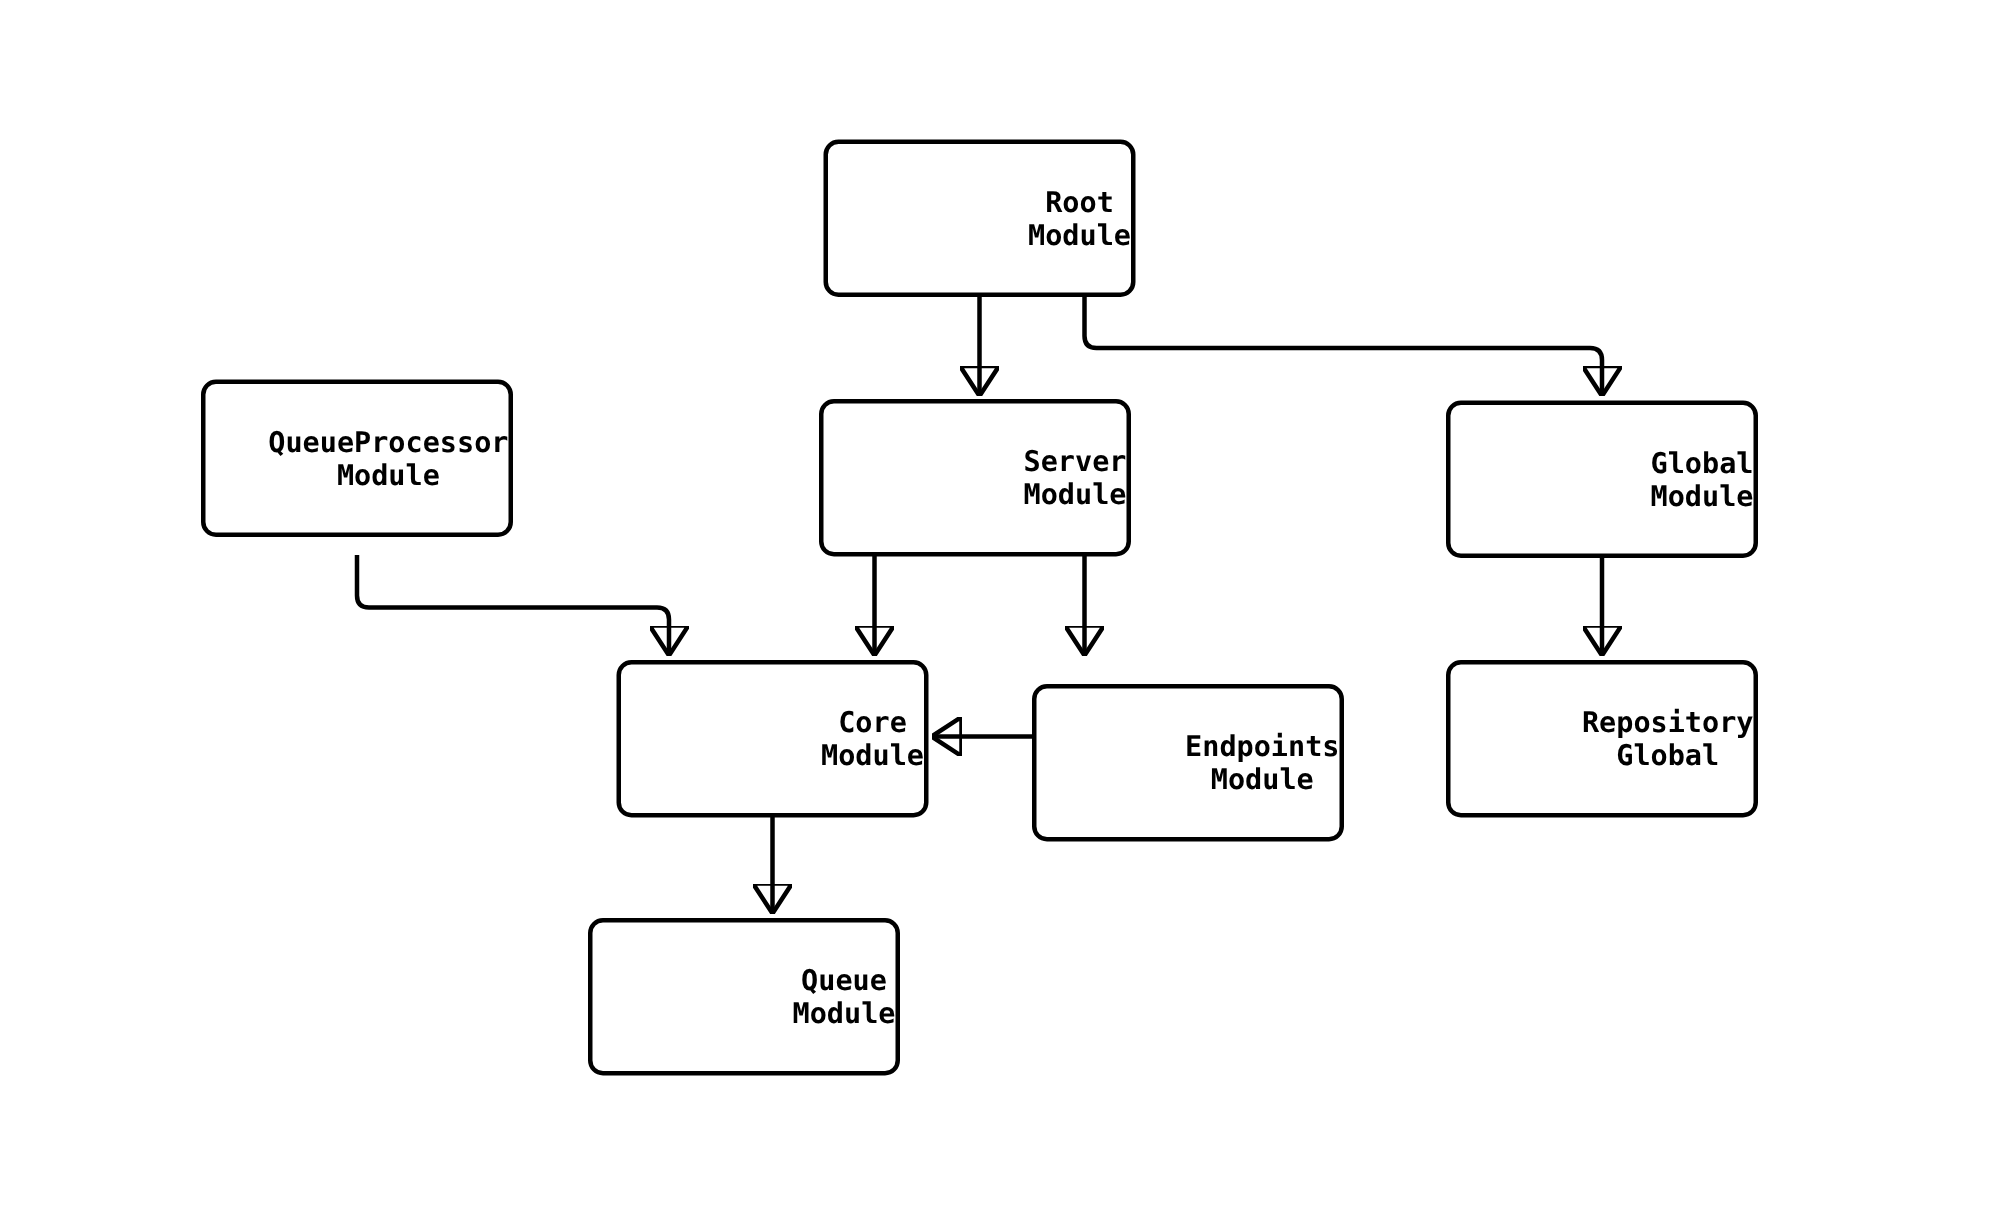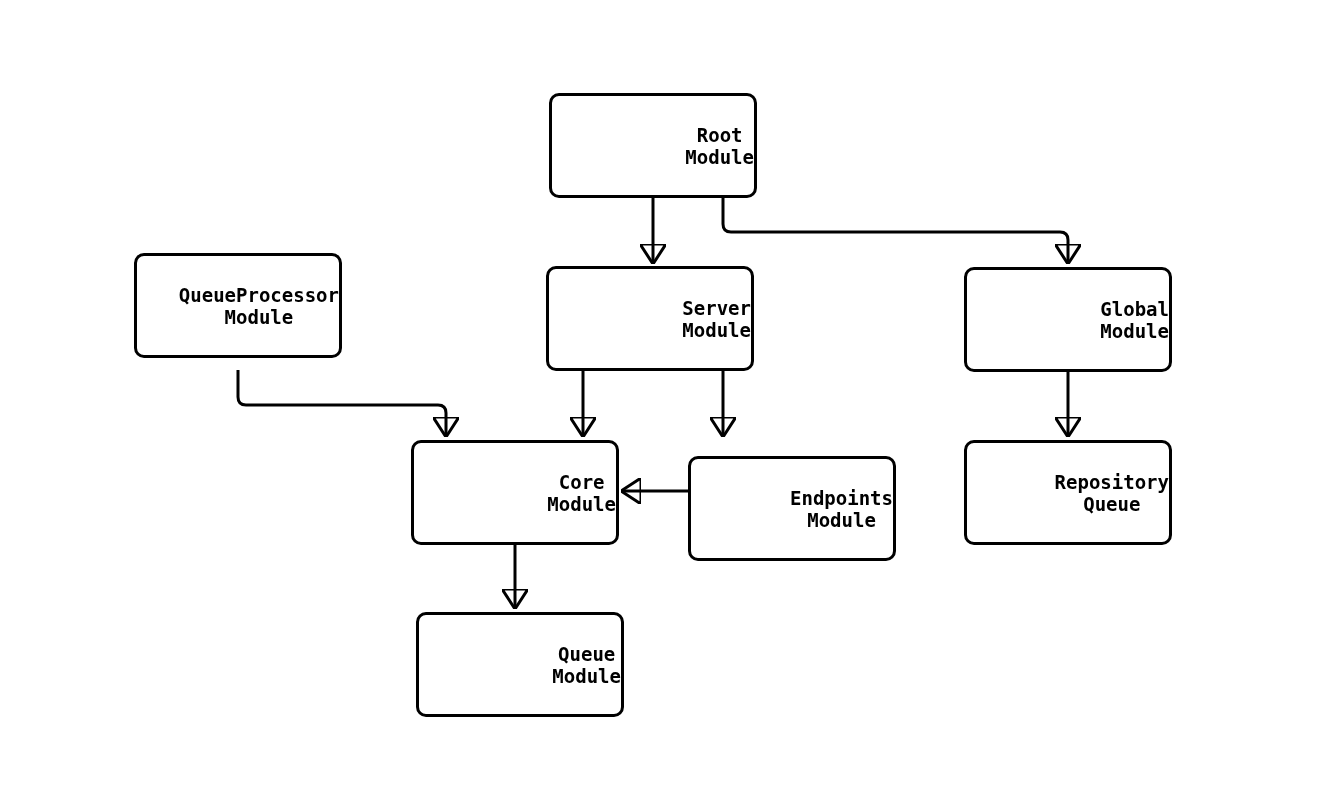--- a/index.html
+++ b/index.html
@@ -95,21 +95,21 @@
 Module</span>
   </div>
 
   <div class="node" style="left:688px; top:456px">
     <span class="label">Endpoints
 Module</span>
   </div>
 
   <div class="node" style="left:964px; top:440px">
     <span class="label">Repository
-Queue</span>
+Global</span>
   </div>
 
-  <div class="node" style="left:416px; top:612px">
+  <div class="node" style="left:392px; top:612px">
     <span class="label">Queue
 Module</span>
   </div>
 
 </div>
 
 </body></html>

